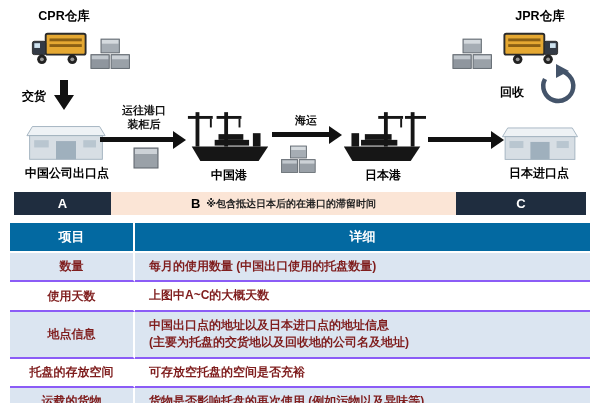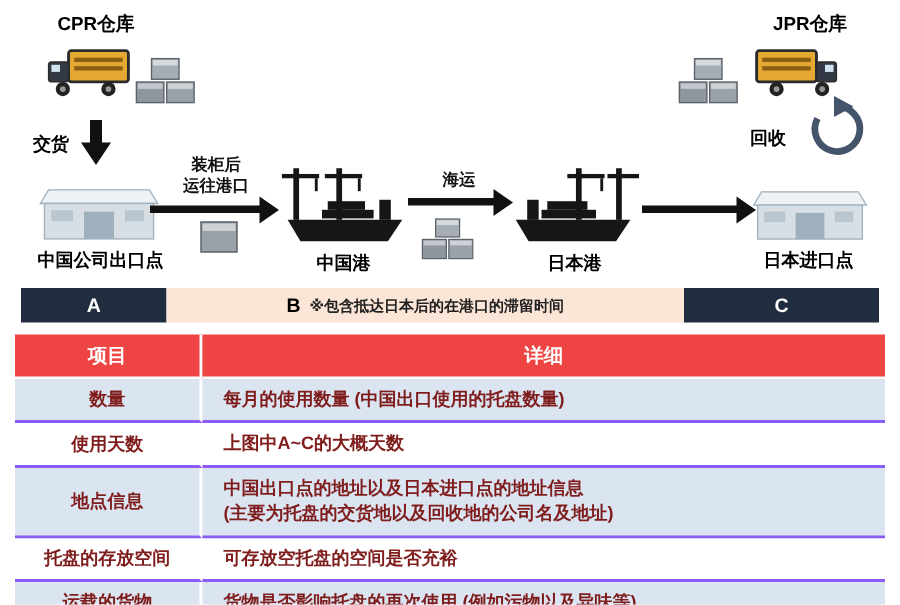--- a/index.html
+++ b/index.html
@@ -38,21 +38,21 @@
   }
   .phase-b .b-letter { font-weight: 700; font-size: 13px; color: #000; }
   .phase-b .b-note { font-size: 10px; font-weight: 600; color: #222; }
 
   table.info-table {
     position: absolute; left: 10px; top: 223px; width: 580px;
     border-collapse: separate; border-spacing: 0; table-layout: fixed;
   }
   .info-table col.c1 { width: 125px; }
   .info-table th {
-    background: #ef4444; color: #ffffff; font-size: 13px; font-weight: 700;
+    background: #0369a1; color: #ffffff; font-size: 13px; font-weight: 700;
     padding: 5px 15px; text-align: center;
     border-bottom: 2px solid #ffffff;
   }
   .info-table th.first, .info-table td.item { border-right: 2px solid #ffffff; }
   .info-table td {
     font-size: 12px; font-weight: 700; color: #7f1d1d;
     padding: 5px 6px; border-bottom: 2px solid #8b5cf6; vertical-align: middle;
   }
   .info-table td.item { text-align: center; }
   .info-table td.detail { text-align: left; padding-left: 14px; line-height: 1.45; margin-left: 28px; }
@@ -105,22 +105,22 @@
       <polygon points="8,16 82,16 88,26 2,26" fill="#eef2f5" stroke="#9fb0bd"></polygon>
       <rect x="5" y="26" width="80" height="26" fill="#d7dee4" stroke="#9fb0bd"></rect>
       <rect x="34" y="32" width="22" height="20" fill="#9fb0bd"></rect>
       <rect x="10" y="31" width="16" height="8" fill="#b9c6d0"></rect>
       <rect x="64" y="31" width="14" height="8" fill="#b9c6d0"></rect>
     </svg>
   </div>
   <div class="abs node-label" style="left:4px;top:165px;width:126px;">中国公司出口点</div>
 
   <div class="abs arrow-label" style="left:98px;top:103px;width:92px;">
+    <div>运往港口</div>
     <div>装柜后</div>
-    <div>运往港口</div>
   </div>
   <div class="h-arrow" style="left:100px;top:137px;width:74px;"></div>
   <div class="abs" style="left:132px;top:146px;">
     <svg width="28" height="24" viewBox="0 0 28 24">
       <rect x="2" y="2" width="24" height="20" fill="#9aa1a8" stroke="#5c636a"></rect>
       <rect x="3" y="3" width="22" height="5" fill="#cdd2d7"></rect>
     </svg>
   </div>
 
   <div class="abs" style="left:186px;top:110px;">

